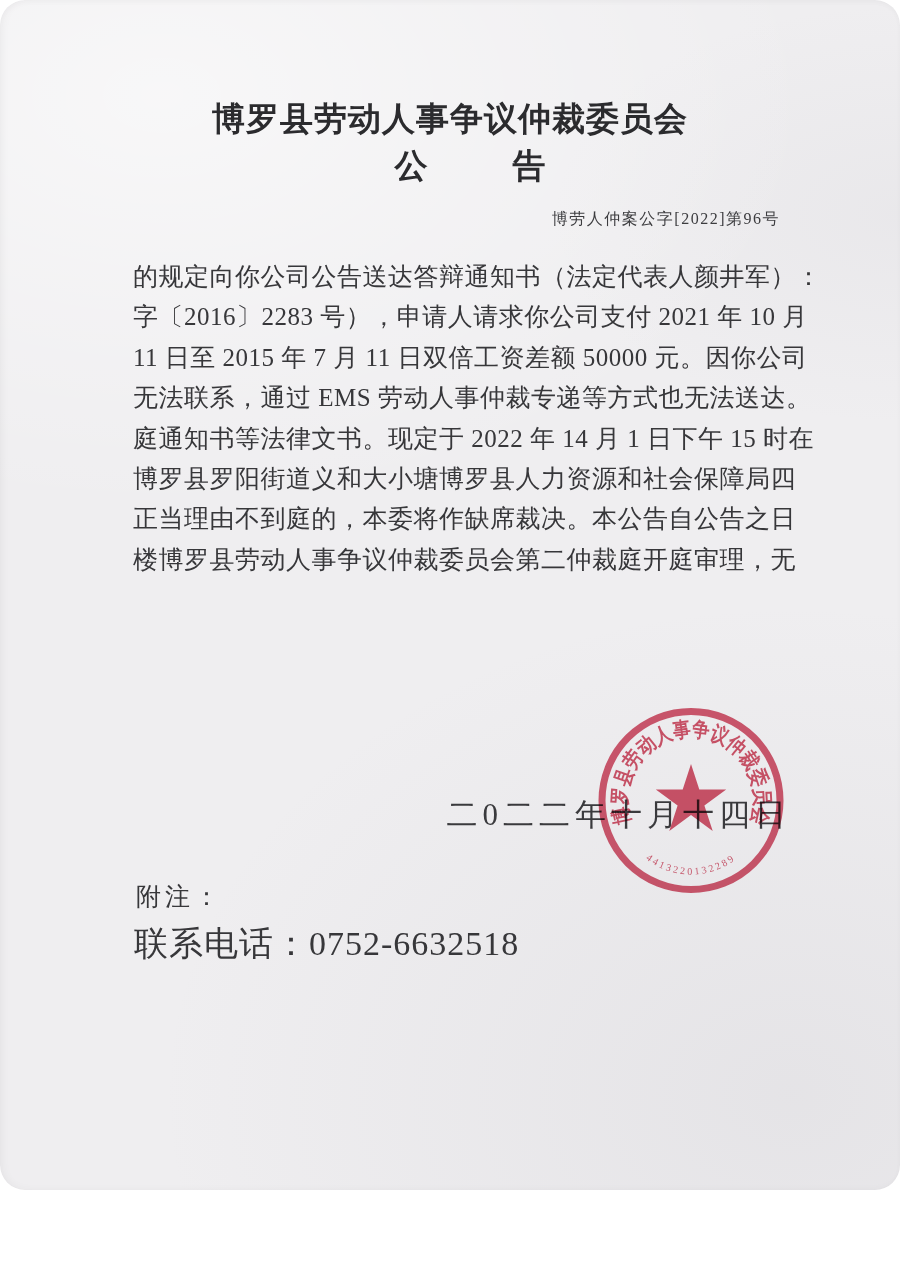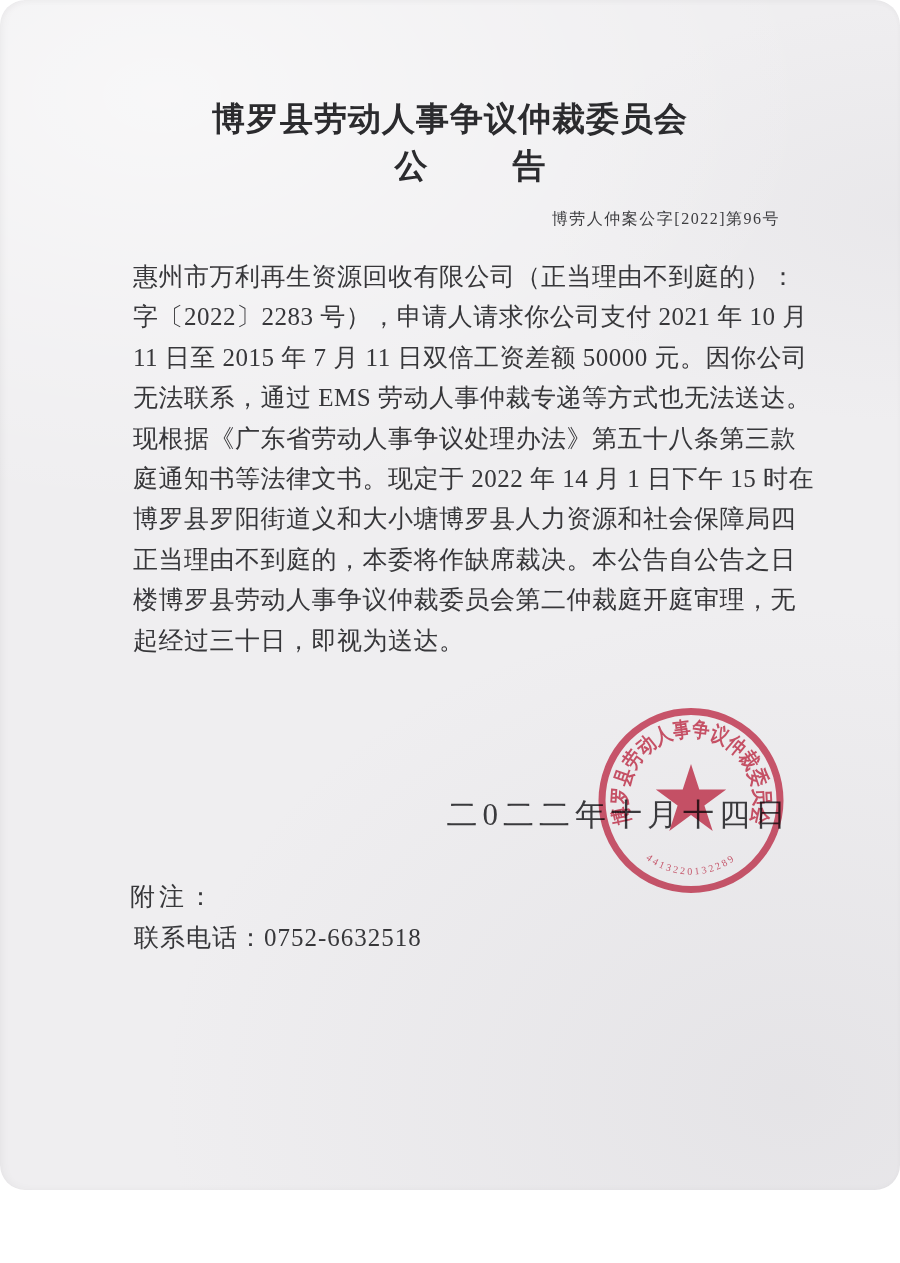--- a/index.html
+++ b/index.html
@@ -40,54 +40,52 @@
     text-align:justify;text-align-last:justify;
     letter-spacing:0.5px;white-space:nowrap;
   }
   .body-line.indent{padding-left:52px;}
   .body-line.plain{text-align:left;text-align-last:left;}
   .date-line{
     position:absolute;top:794px;left:133px;width:658px;
     text-align:right;font-size:31px;letter-spacing:5px;color:#3a3a3d;
   }
   .note-label{
-    position:absolute;top:880px;left:130px;
+    position:absolute;top:880px;left:136px;
     font-size:25px;letter-spacing:4px;color:#37373a;
   }
   .note-phone{
     position:absolute;top:921px;left:134px;
-    font-size:25px;letter-spacing:1px;color:#37373a;
+    font-size:34px;letter-spacing:1px;color:#37373a;
   }
   .stamp{
     position:absolute;top:697px;left:588px;width:206px;height:206px;
     mix-blend-mode:multiply;opacity:0.9;
   }
   .stamp text{font-family:"Liberation Serif","DejaVu Serif",serif;}
 </style>
 </head>
 <body>
 
 <div class="page">
 
   <div class="title1">博罗县劳动人事争议仲裁委员会</div>
   <div class="title2">公　告</div>
 
   <div class="doc-number">博劳人仲案公字[2022]第96号</div>
 
   <div class="body-text">
-    <div class="body-line">惠州市万利再生资源回收有限公司（正当理由不到庭的）：</div>
-    <div class="body-line">字〔2022〕2283 号），申请人请求你公司支付 2021 年 10 月</div>
+    <div class="body-line">的规定向你公司公告送达答辩通知书（法定代表人颜井军）：</div>
+    <div class="body-line">字〔2016〕2283 号），申请人请求你公司支付 2021 年 10 月</div>
     <div class="body-line">11 日至 2015 年 7 月 11 日双倍工资差额 50000 元。因你公司</div>
     <div class="body-line">无法联系，通过 EMS 劳动人事仲裁专递等方式也无法送达。</div>
-    <div class="body-line">现根据《广东省劳动人事争议处理办法》第五十八条第三款</div>
     <div class="body-line">庭通知书等法律文书。现定于 2022 年 14 月 1 日下午 15 时在</div>
     <div class="body-line">博罗县罗阳街道义和大小塘博罗县人力资源和社会保障局四</div>
     <div class="body-line">正当理由不到庭的，本委将作缺席裁决。本公告自公告之日</div>
     <div class="body-line">楼博罗县劳动人事争议仲裁委员会第二仲裁庭开庭审理，无</div>
-    <div class="body-line plain">起经过三十日，即视为送达。</div>
   </div>
 
   <div class="date-line">二0二二年十月十四日</div>
 
   <div class="note-label">附注：</div>
   <div class="note-phone">联系电话：0752-6632518</div>
 
   <svg class="stamp" viewBox="0 0 206 206" xmlns="http://www.w3.org/2000/svg">
     <defs>
       <path id="sealTopArc" d="M 42.9 125.4 A 64 64 0 1 1 163.1 125.4" fill="none"></path>

